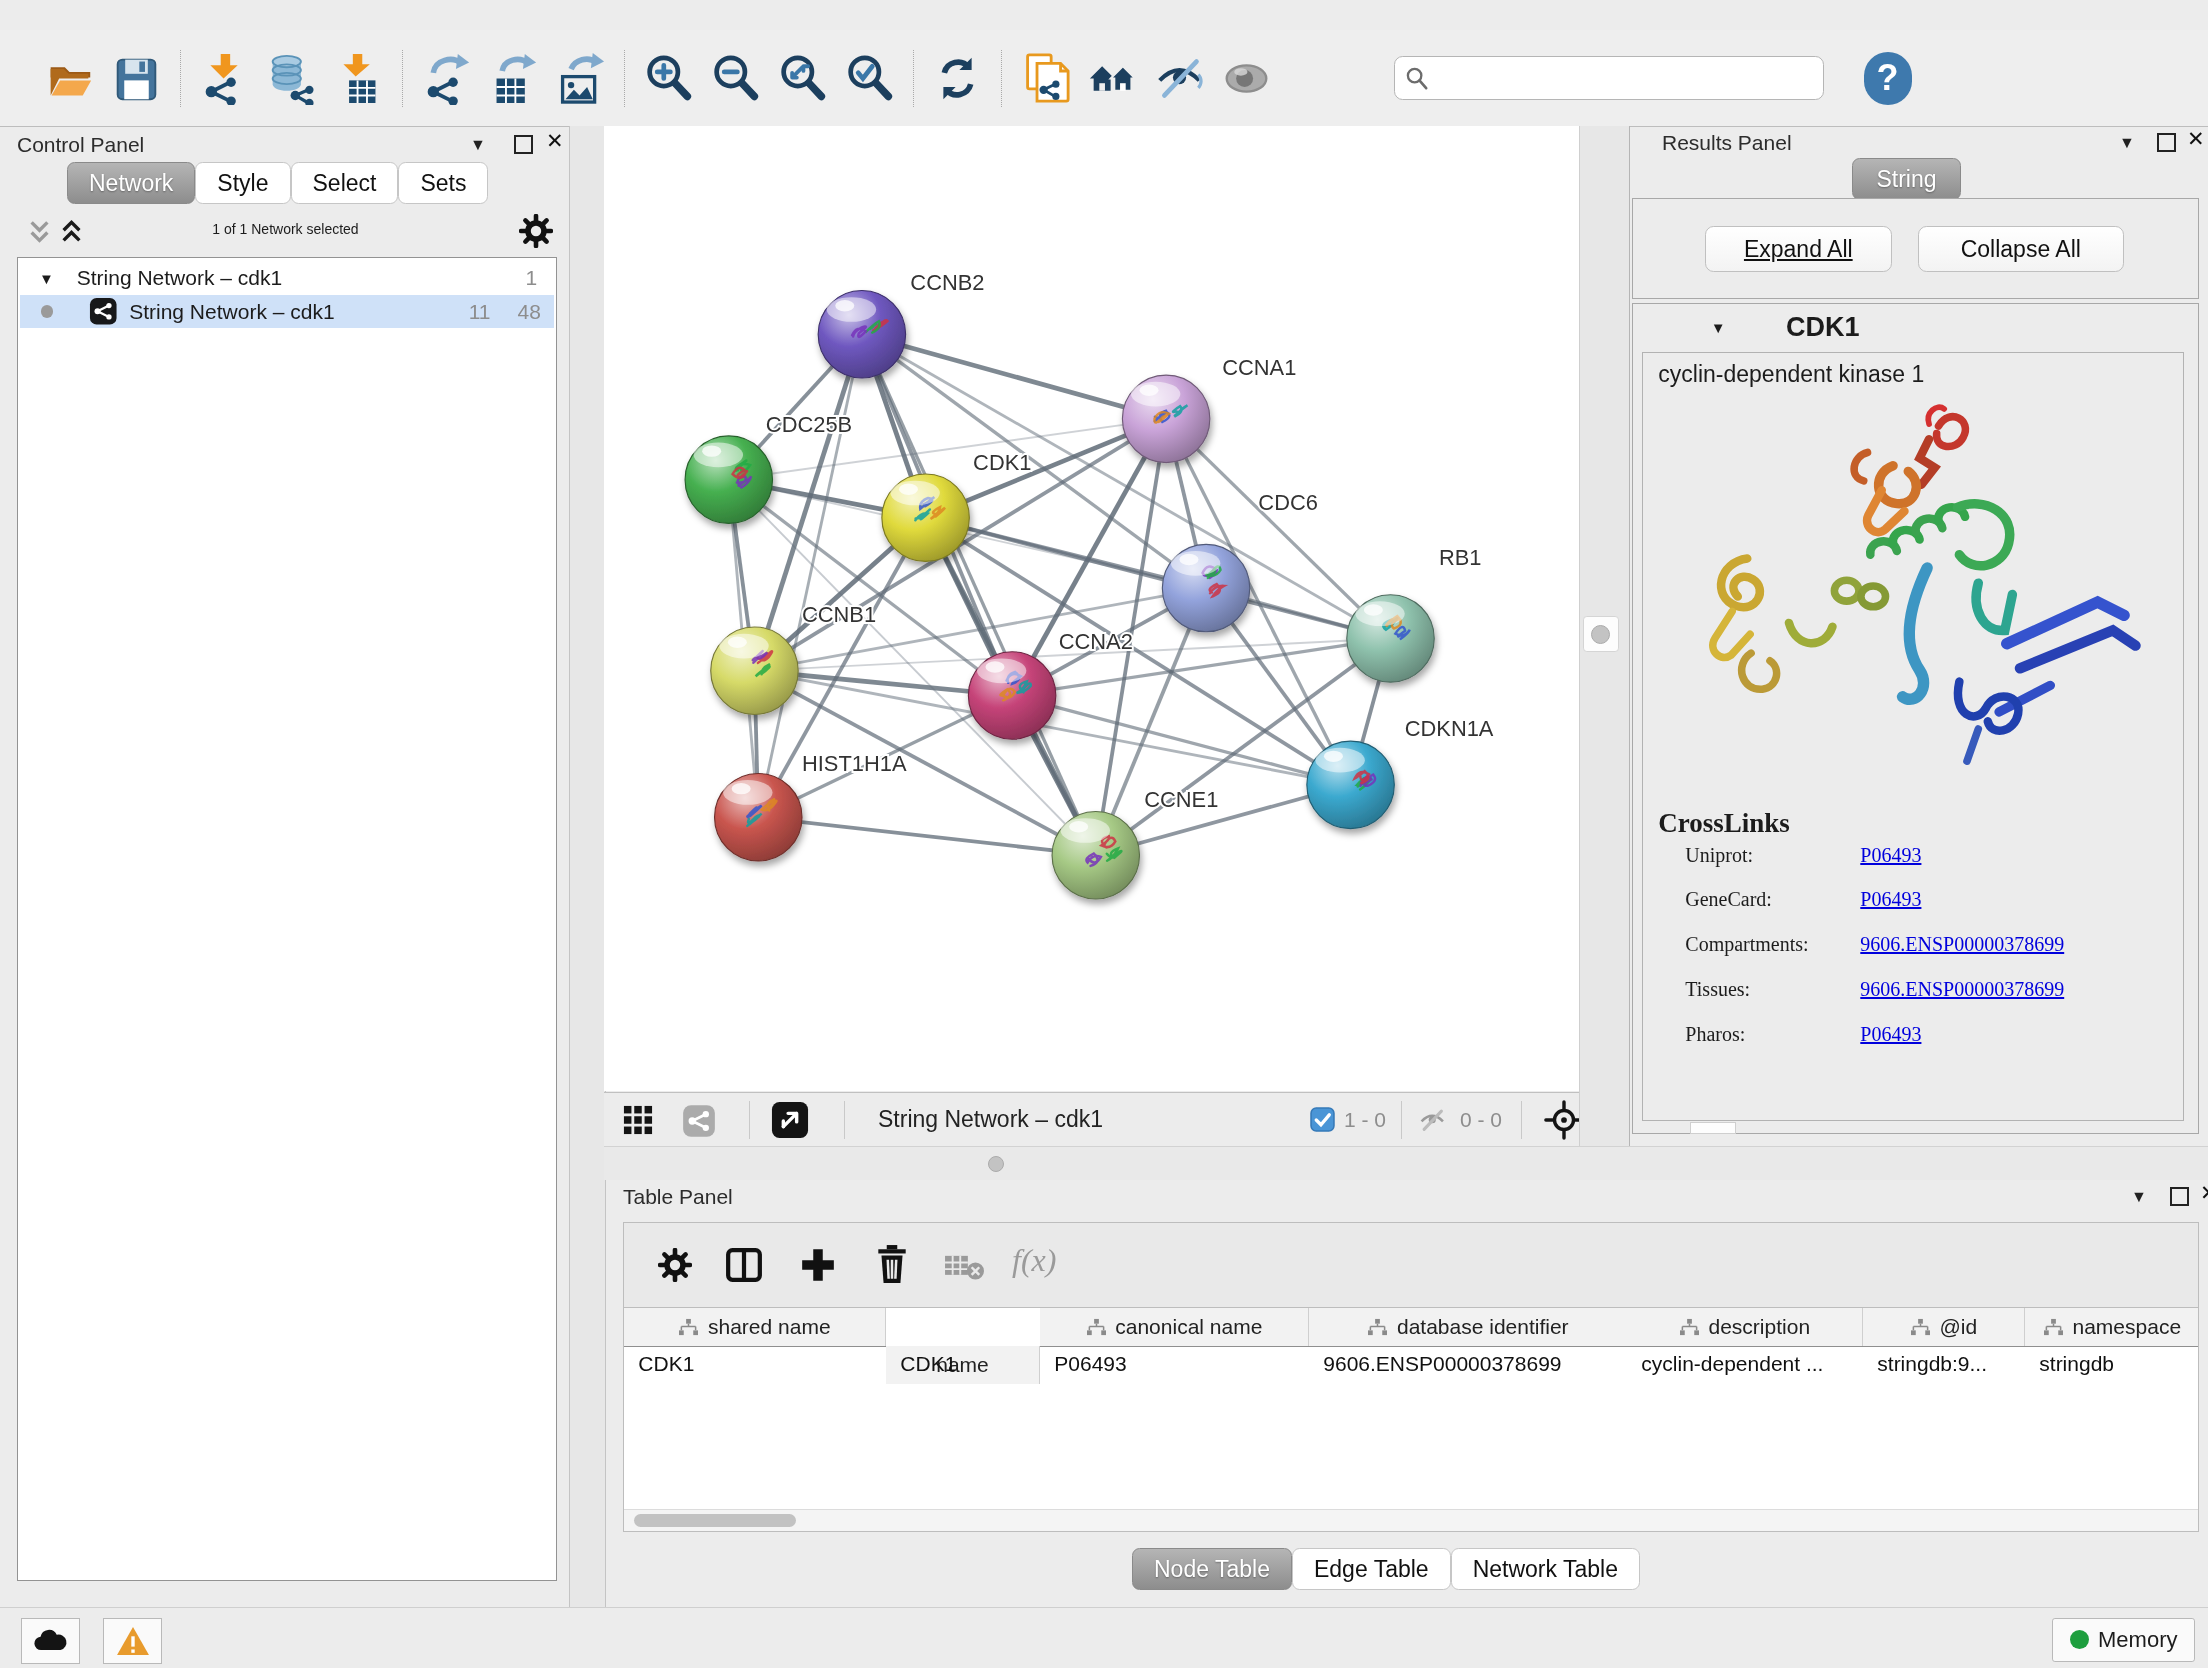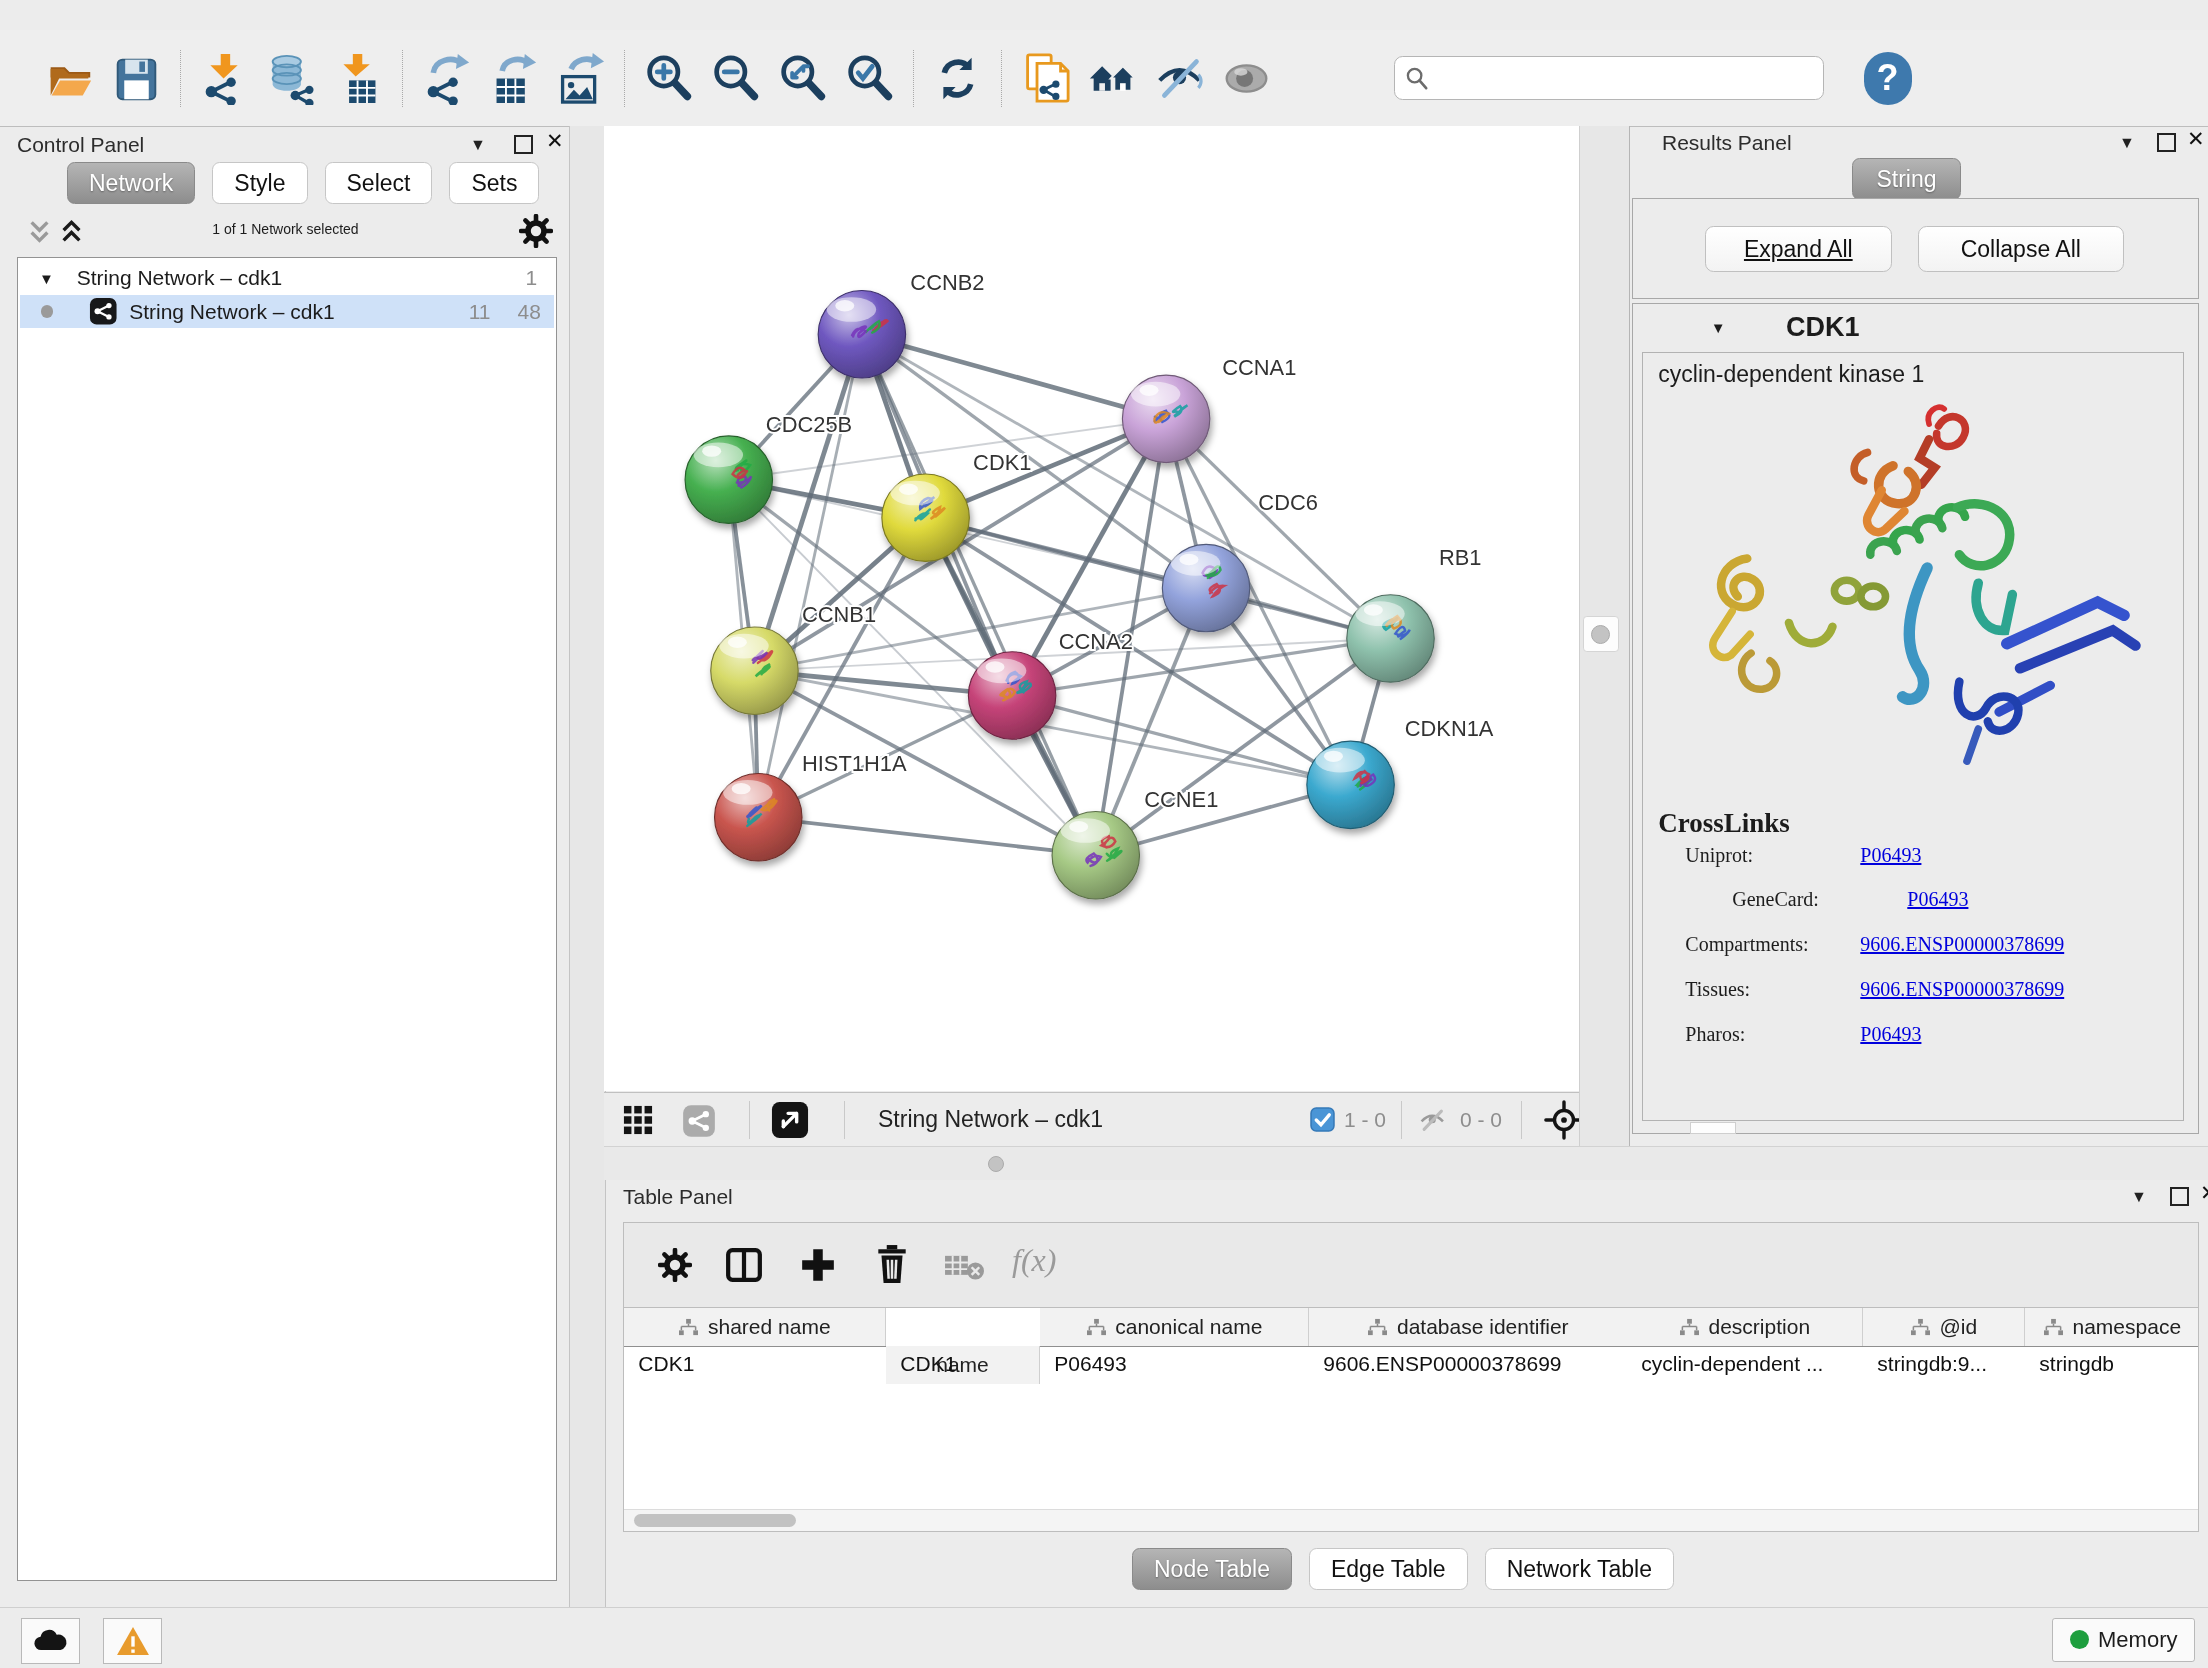--- a/index.html
+++ b/index.html
@@ -21,21 +21,21 @@
   .searchbox input{border:none;outline:none;font-size:21px;width:361px;background:transparent;
     font-family:"Liberation Sans",sans-serif;}
   .helpbtn{width:48px;height:53px;border-radius:50%/45%;background:#3e79ad;color:#fff;font-size:36px;font-weight:bold;
     display:flex;align-items:center;justify-content:center;margin-left:40px;}
   
   .ptitle{font-size:21px;color:#2c2c2c;}
   .pctl{color:#222;font-size:16px;}
   .sqbtn{width:15px;height:15px;border:2.4px solid #222;}
   .xbtn{font-size:21px;font-weight:bold;color:#111;}
   .tab{height:40px;border:1px solid #c6c6c6;background:#fff;color:#111;font-size:23px;display:flex;
-    align-items:center;justify-content:center;padding:0 21px;border-radius:7.6px 7.6px 7.6px 7.6px;margin-right:17px;}
+    align-items:center;justify-content:center;padding:0 21px;border-radius:7.6px 7.6px 7.6px 7.6px;margin-right:0;}
   .tab.active{background:linear-gradient(#b5b5b5,#8d8d8d);color:#fff;border-color:#8a8a8a;
     text-shadow:0 1px 1.9px rgba(0,0,0,.35);}
   .whitebox{background:#fff;border:1.9px solid #939393;}
   .graybox{background:#ececec;border:1.9px solid #a8a8a8;}
   
   .treerow{position:absolute;left:1.9px;right:1.9px;height:33px;display:flex;align-items:center;font-size:21px;}
   .treerow.sel{background:#cfe1f8;}
   .gnum{color:#8d8d8d;}
   
   .btn{background:linear-gradient(#ffffff,#f3f3f3);border:1.4px solid #c0c0c0;border-radius:8.6px;
@@ -612,21 +612,21 @@
             <path d="M382 262l96-44 28 14" stroke="#2848cc" stroke-width="12"></path>
             <path d="M396 288l98-40 24 16" stroke="#1a35b0" stroke-width="11"></path>
             <path d="M428 306l-54 28" stroke="#2343c4" stroke-width="10"></path>
             <path d="M332 302c-8 36 18 46 28 28 10-20 38-14 34 6-4 20-28 24-32 8" stroke="#1133aa" stroke-width="9"></path>
             <path d="M352 352l-12 34" stroke="#2a50b8" stroke-width="8"></path>
           </g>
         </svg>
         <div class="abs serif" style="left:15px;top:455px;font-size:27px;font-weight:bold;">CrossLinks</div>
         <div id="crosslinks">
             <div class="cl-row serif" style="left: 42px; top: 491px; width: 476px;"><span>Uniprot:</span><a class="cl-link" href="#" style="position: absolute; left: 175px;">P06493</a></div>
-            <div class="cl-row serif" style="left: 42px; top: 535px; width: 476px; margin-left: 47px;"><span>GeneCard:</span><a class="cl-link" href="#" style="position: absolute; left: 175px;">P06493</a></div>
+            <div class="cl-row serif" style="left: 42px; top: 535px; width: 476px;"><span>GeneCard:</span><a class="cl-link" href="#" style="position: absolute; left: 175px;">P06493</a></div>
             <div class="cl-row serif" style="left: 42px; top: 580px; width: 476px;"><span>Compartments:</span><a class="cl-link" href="#" style="position: absolute; left: 175px;">9606.ENSP00000378699</a></div>
             <div class="cl-row serif" style="left: 42px; top: 625px; width: 476px;"><span>Tissues:</span><a class="cl-link" href="#" style="position: absolute; left: 175px;">9606.ENSP00000378699</a></div>
             <div class="cl-row serif" style="left: 42px; top: 670px; width: 476px;"><span>Pharos:</span><a class="cl-link" href="#" style="position: absolute; left: 175px;">P06493</a></div>
           </div>
       </div>
       <div class="abs" style="left:57px;top:818px;width:44px;height:9.5px;background:#fdfdfd;border:1px solid #cfcfcf;"></div>
     </div>
   </div>
 
   <div class="abs" style="left:604px;top:1146px;width:1605px;height:33px;background:#e9e9e9;border-top:1px solid #d2d2d2;">

